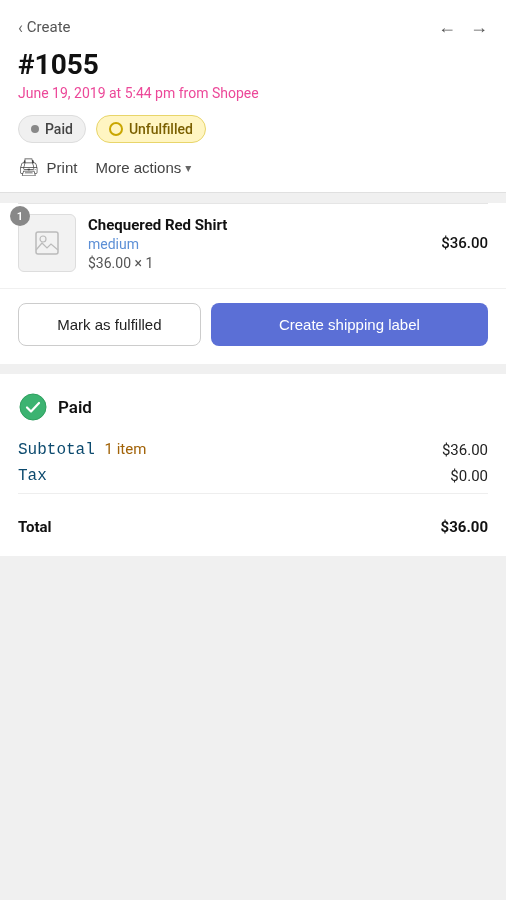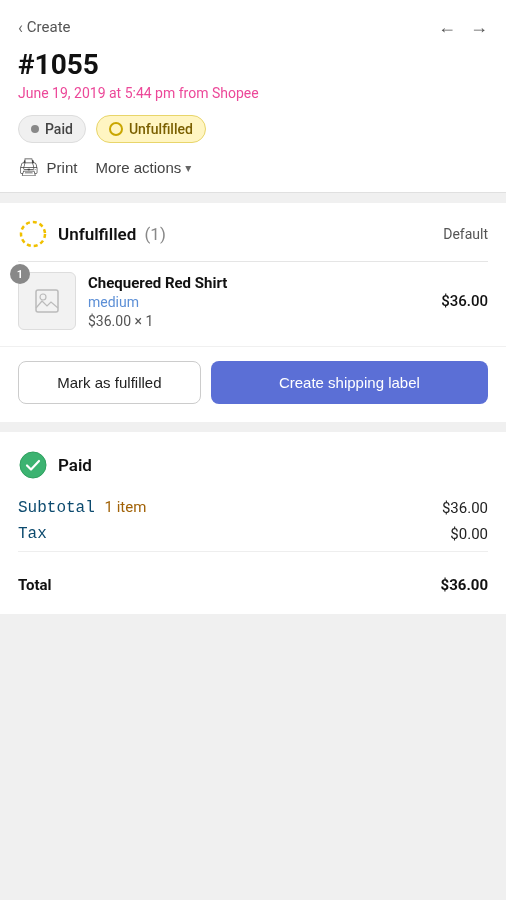--- a/index.html
+++ b/index.html
@@ -408,33 +408,20 @@
       <span>Print</span>
     </button>
     <button class="more-actions-btn">
       <span>More actions</span>
       <span class="chevron-down">▾</span>
     </button>
   </div>
 </div>
 
 <div class="card">
-  <div class="section-header">
-    <div class="section-title-row">
-
-      <svg class="unfulfilled-icon" viewBox="0 0 30 30" xmlns="http://www.w3.org/2000/svg">
-        <circle cx="15" cy="15" r="12" fill="none" stroke="#f0c000" stroke-width="2.5" stroke-dasharray="4 3"></circle>
-      </svg>
-      <span class="section-title">
-        <span>Unfulfilled</span>
-        <span style="color:#888; font-weight:400; margin-left:4px;">(1)</span>
-      </span>
-    </div>
-    <span class="default-label">Default</span>
-  </div>
 
   <div class="divider"></div>
 
   <div class="product-row">
     <div class="product-image-wrap">
       <div class="product-image">
         <svg viewBox="0 0 26 26" fill="none" xmlns="http://www.w3.org/2000/svg">
           <rect x="2" y="2" width="22" height="22" rx="2" stroke="#bbb" stroke-width="1.5" fill="none"></rect>
           <circle cx="9" cy="9" r="3" stroke="#bbb" stroke-width="1.2" fill="none"></circle>
           <path d="M2 20 L8 13 L13 18 L17 14 L24 20" stroke="#bbb" stroke-width="1.2" fill="none"></path>

